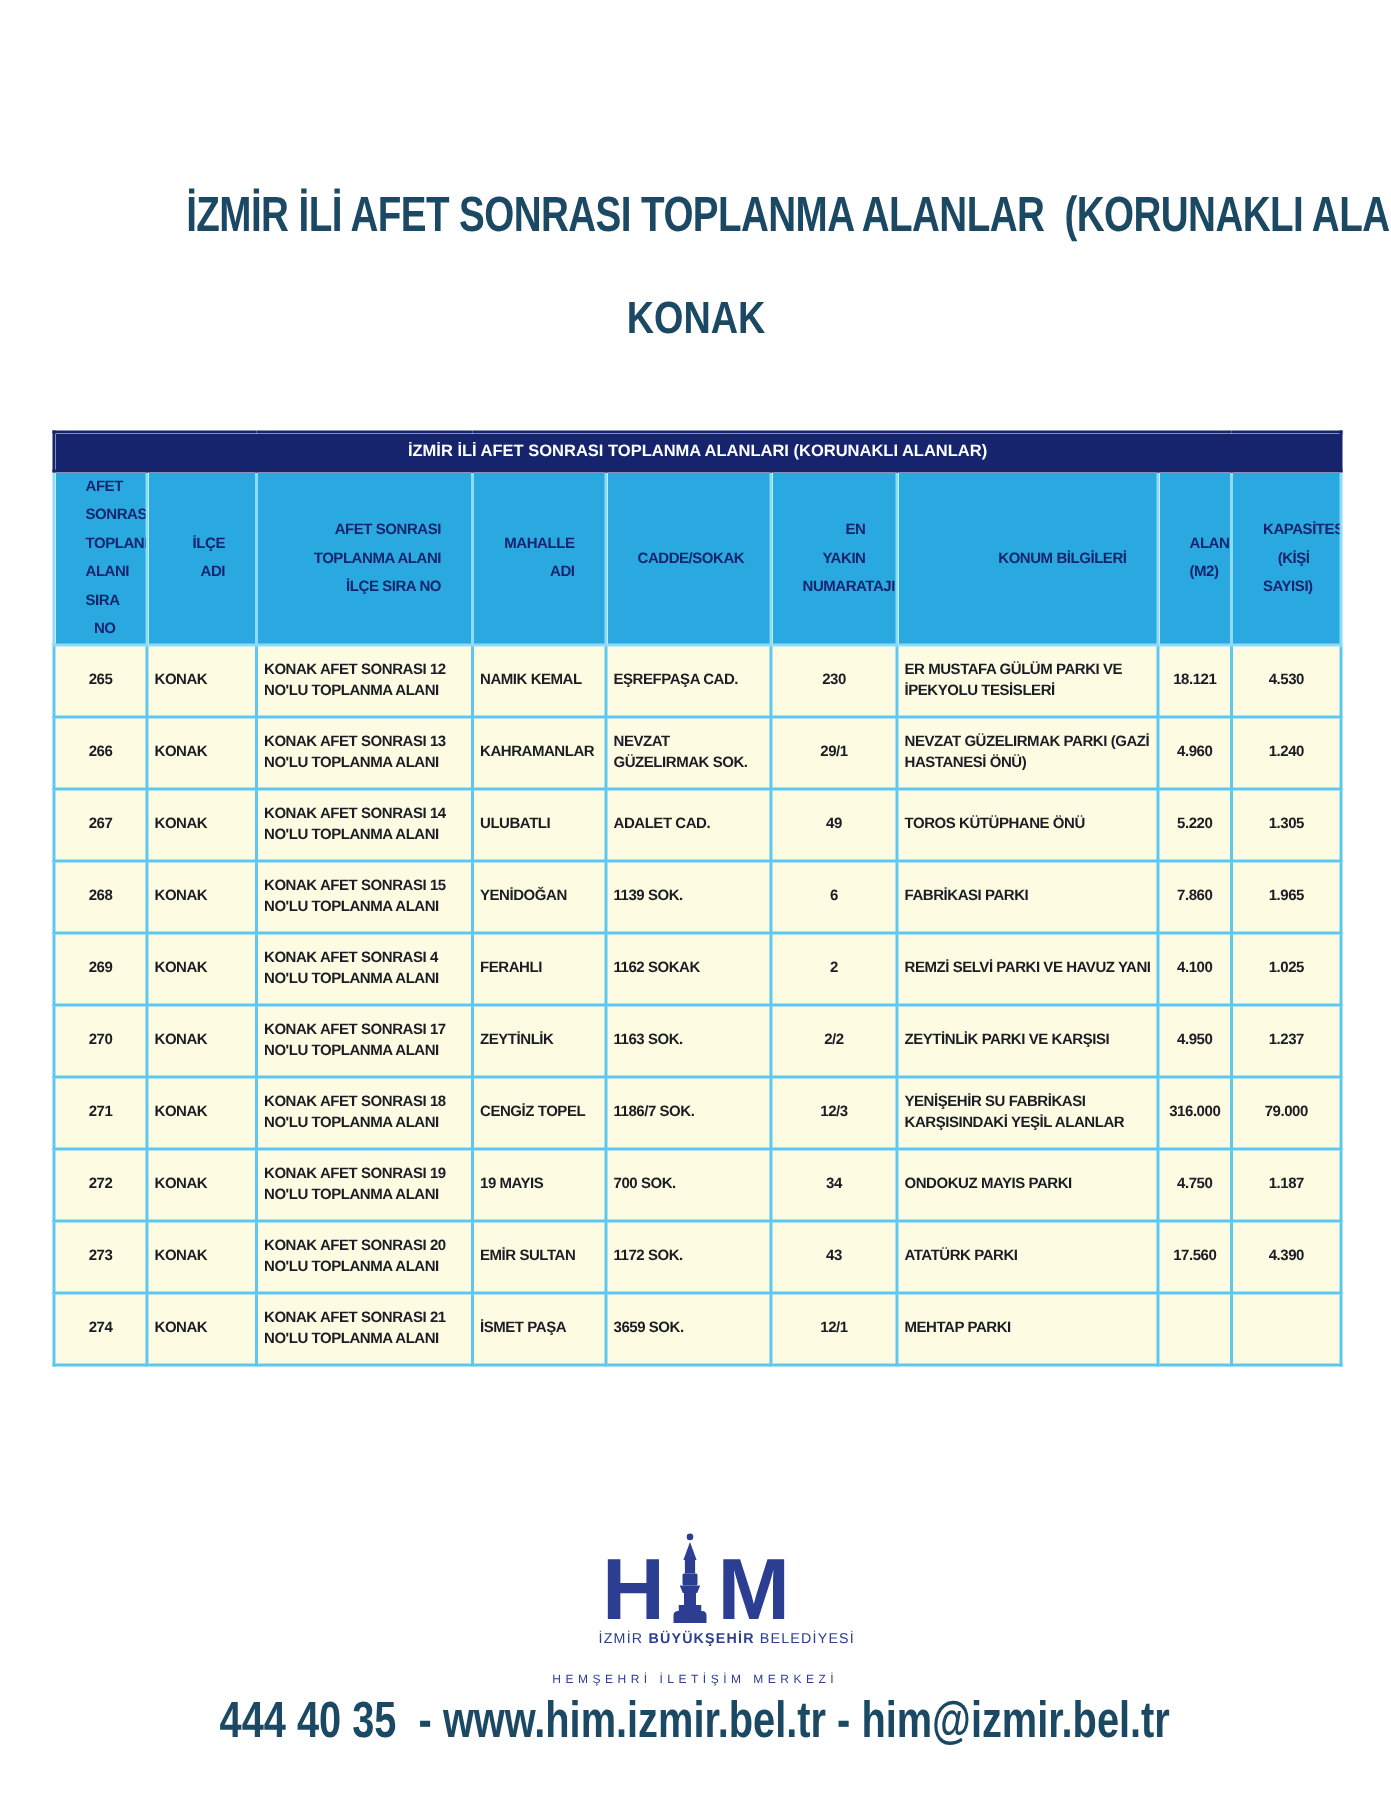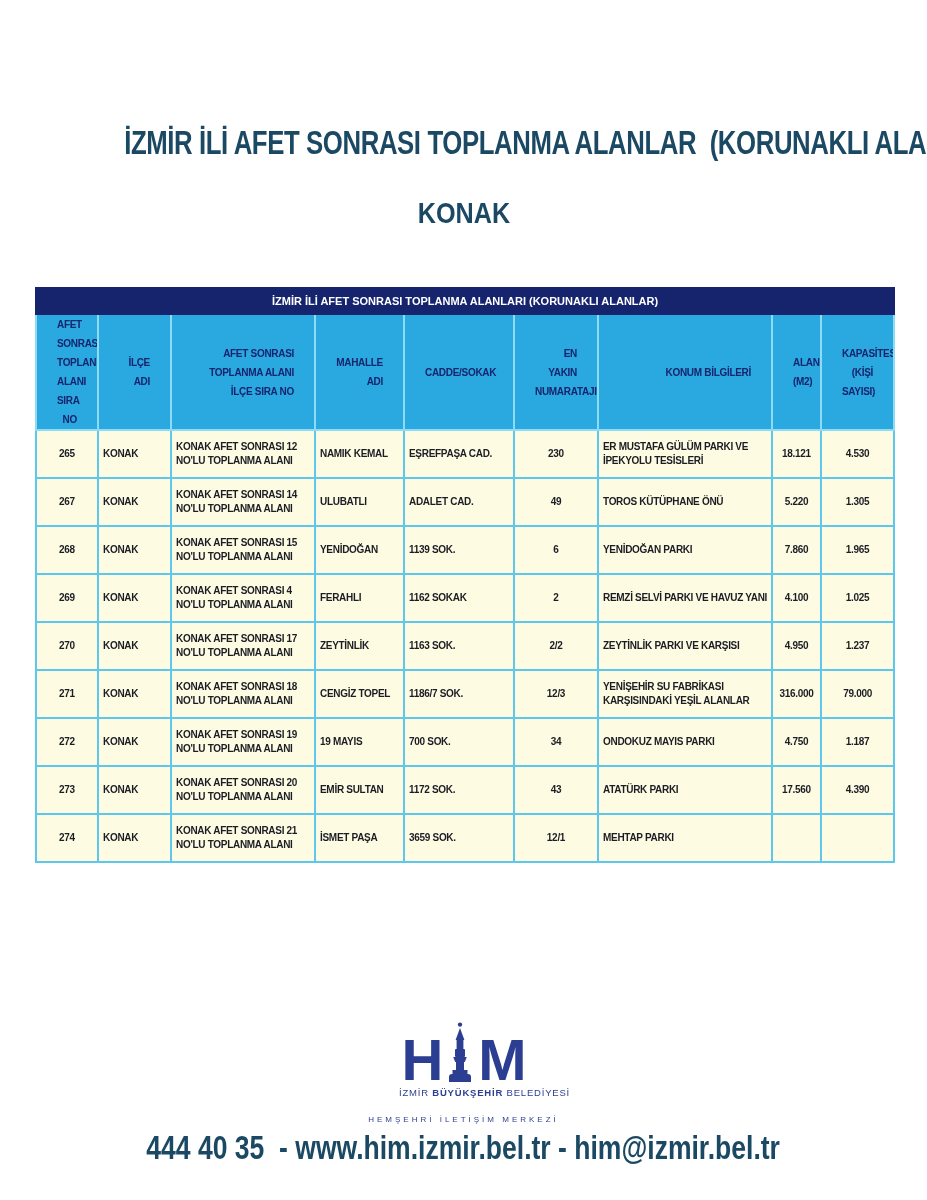--- a/index.html
+++ b/index.html
@@ -119,38 +119,49 @@
             <td class="l">KONAK</td>
             <td class="l">KONAK AFET SONRASI 12 NO'LU TOPLANMA ALANI</td>
             <td class="l">NAMIK KEMAL</td>
             <td class="l">EŞREFPAŞA CAD.</td>
             <td class="c">230</td>
             <td class="l">ER MUSTAFA GÜLÜM PARKI VE İPEKYOLU TESİSLERİ</td>
             <td class="c">18.121</td>
             <td class="c">4.530</td>
           </tr>
           <tr>
+            <td class="c">266</td>
+            <td class="l">KONAK</td>
+            <td class="l">KONAK AFET SONRASI 13 NO'LU TOPLANMA ALANI</td>
+            <td class="l">KAHRAMANLAR</td>
+            <td class="l">NEVZAT GÜZELIRMAK SOK.</td>
+            <td class="c">29/1</td>
+            <td class="l">NEVZAT GÜZELIRMAK PARKI (GAZİ HASTANESİ ÖNÜ)</td>
+            <td class="c">4.960</td>
+            <td class="c">1.240</td>
+          </tr>
+          <tr>
             <td class="c">267</td>
             <td class="l">KONAK</td>
             <td class="l">KONAK AFET SONRASI 14 NO'LU TOPLANMA ALANI</td>
             <td class="l">ULUBATLI</td>
             <td class="l">ADALET CAD.</td>
             <td class="c">49</td>
             <td class="l">TOROS KÜTÜPHANE ÖNÜ</td>
             <td class="c">5.220</td>
             <td class="c">1.305</td>
           </tr>
           <tr>
             <td class="c">268</td>
             <td class="l">KONAK</td>
             <td class="l">KONAK AFET SONRASI 15 NO'LU TOPLANMA ALANI</td>
             <td class="l">YENİDOĞAN</td>
             <td class="l">1139 SOK.</td>
             <td class="c">6</td>
-            <td class="l">YENİDOĞAN PARKI</td>
+            <td class="l">FABRİKASI PARKI</td>
             <td class="c">7.860</td>
             <td class="c">1.965</td>
           </tr>
           <tr>
             <td class="c">269</td>
             <td class="l">KONAK</td>
             <td class="l">KONAK AFET SONRASI 4 NO'LU TOPLANMA ALANI</td>
             <td class="l">FERAHLI</td>
             <td class="l">1162 SOKAK</td>
             <td class="c">2</td>

